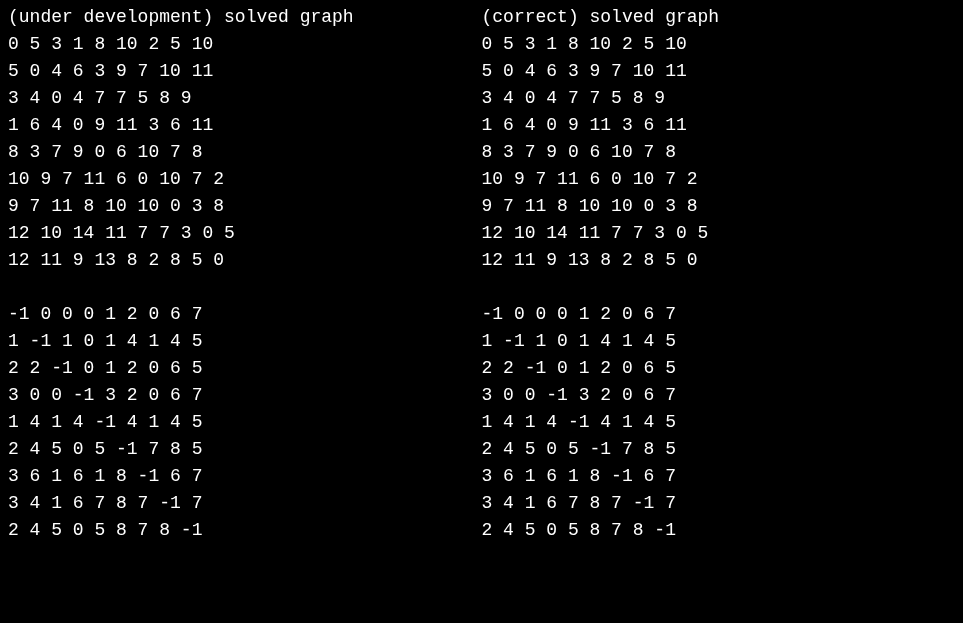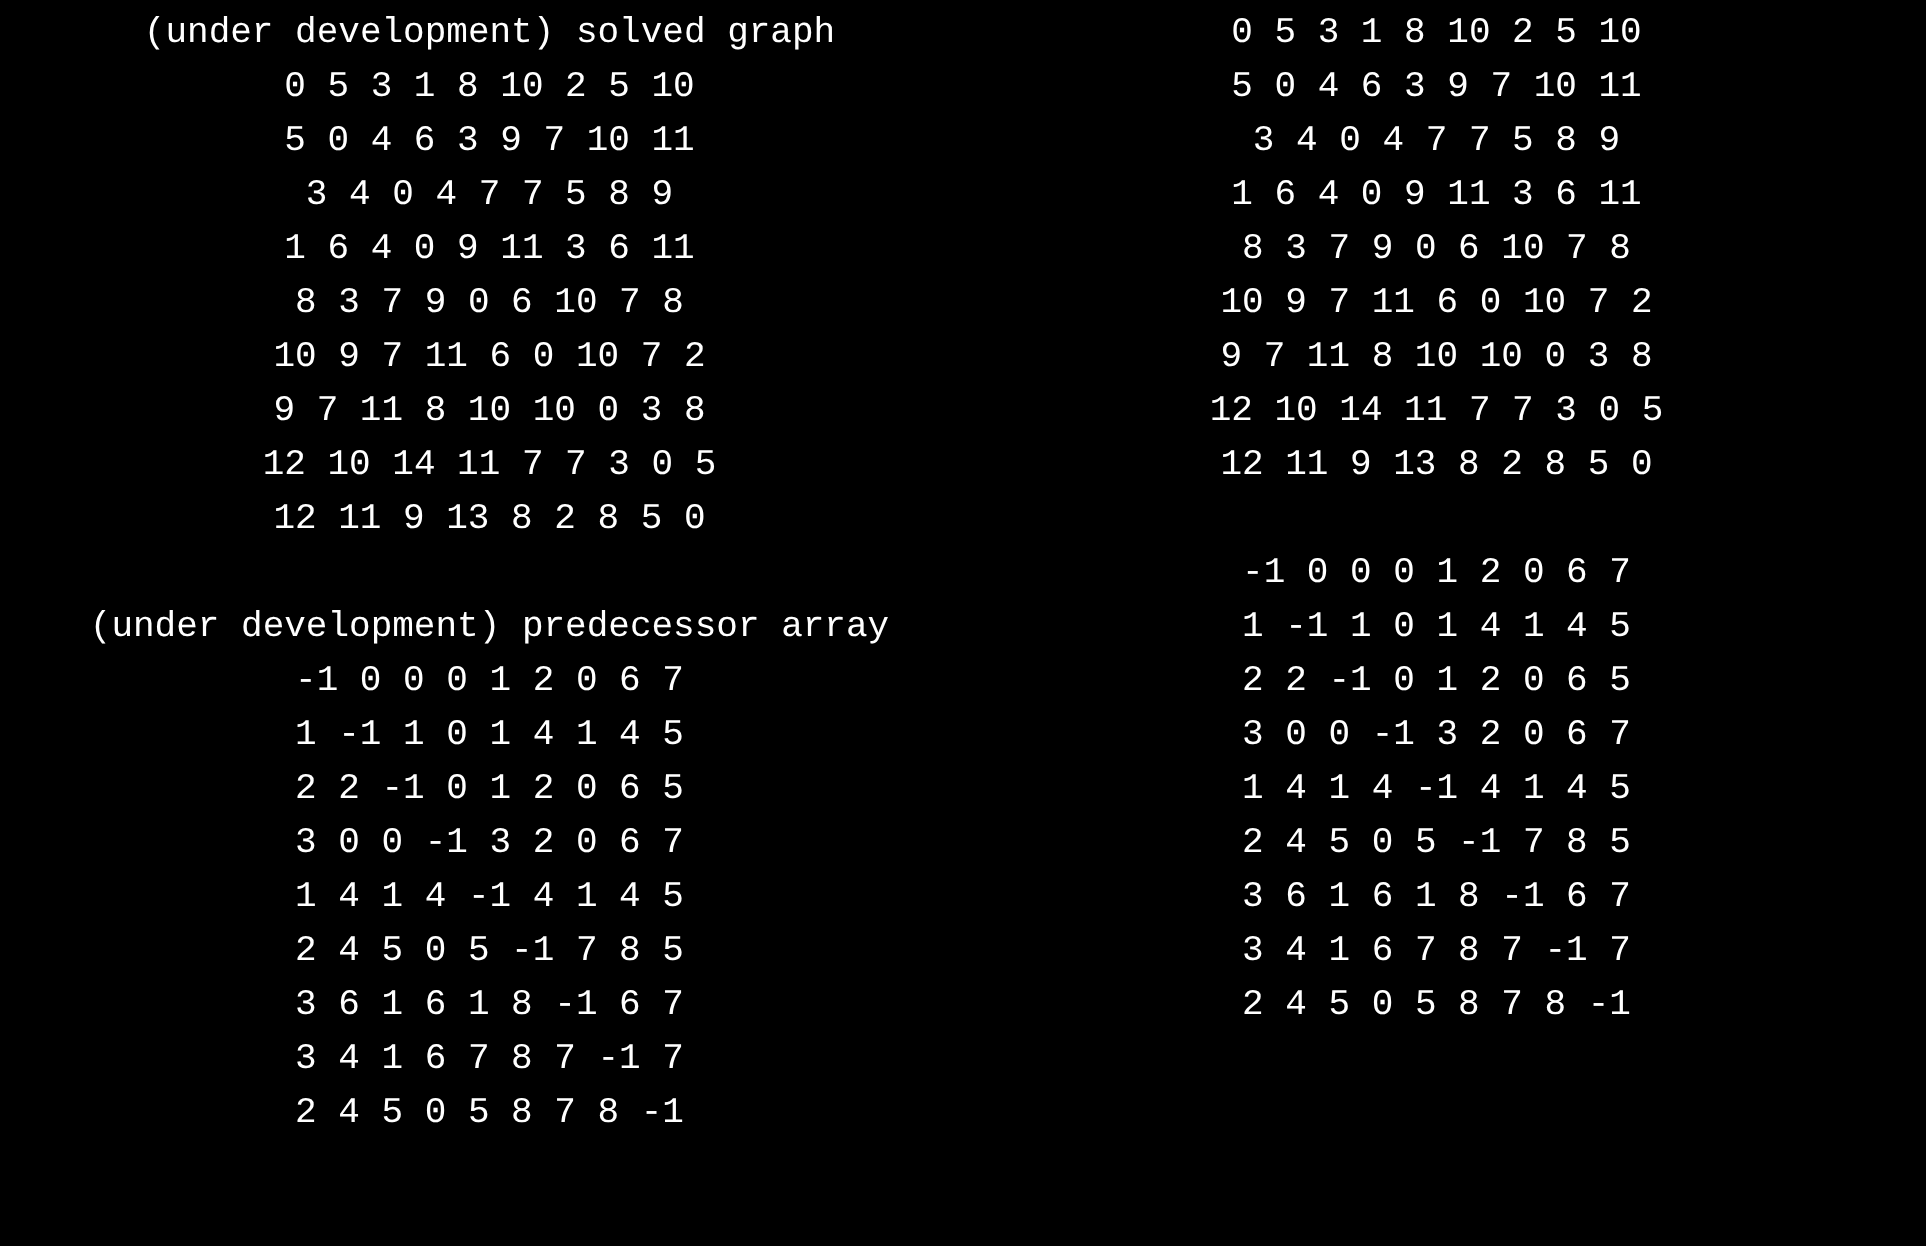--- a/index.html
+++ b/index.html
@@ -19,21 +19,20 @@
       overflow: hidden;
     }
     .container {
       display: flex;
       flex-direction: row;
       gap: 0;
       width: 100%;
     }
     .column {
       flex: 1;
-      text-align: center;
     }
     .section {
       margin-bottom: 27px;
     }
     .section:last-child {
       margin-bottom: 0;
     }
     .header {
       white-space: pre;
     }
@@ -52,34 +51,34 @@
       <div class="data-row">5 0 4 6 3 9 7 10 11</div>
       <div class="data-row">3 4 0 4 7 7 5 8 9</div>
       <div class="data-row">1 6 4 0 9 11 3 6 11</div>
       <div class="data-row">8 3 7 9 0 6 10 7 8</div>
       <div class="data-row">10 9 7 11 6 0 10 7 2</div>
       <div class="data-row">9 7 11 8 10 10 0 3 8</div>
       <div class="data-row">12 10 14 11 7 7 3 0 5</div>
       <div class="data-row">12 11 9 13 8 2 8 5 0</div>
     </div>
     <div class="section">
-      <div class="header">(under development) predecessor array</div>
       <div class="data-row">-1 0 0 0 1 2 0 6 7</div>
       <div class="data-row">1 -1 1 0 1 4 1 4 5</div>
       <div class="data-row">2 2 -1 0 1 2 0 6 5</div>
       <div class="data-row">3 0 0 -1 3 2 0 6 7</div>
       <div class="data-row">1 4 1 4 -1 4 1 4 5</div>
       <div class="data-row">2 4 5 0 5 -1 7 8 5</div>
       <div class="data-row">3 6 1 6 1 8 -1 6 7</div>
       <div class="data-row">3 4 1 6 7 8 7 -1 7</div>
       <div class="data-row">2 4 5 0 5 8 7 8 -1</div>
     </div>
   </div>
   <div class="column">
     <div class="section">
+      <div class="header">(correct) solved graph</div>
       <div class="data-row">0 5 3 1 8 10 2 5 10</div>
       <div class="data-row">5 0 4 6 3 9 7 10 11</div>
       <div class="data-row">3 4 0 4 7 7 5 8 9</div>
       <div class="data-row">1 6 4 0 9 11 3 6 11</div>
       <div class="data-row">8 3 7 9 0 6 10 7 8</div>
       <div class="data-row">10 9 7 11 6 0 10 7 2</div>
       <div class="data-row">9 7 11 8 10 10 0 3 8</div>
       <div class="data-row">12 10 14 11 7 7 3 0 5</div>
       <div class="data-row">12 11 9 13 8 2 8 5 0</div>
     </div>

